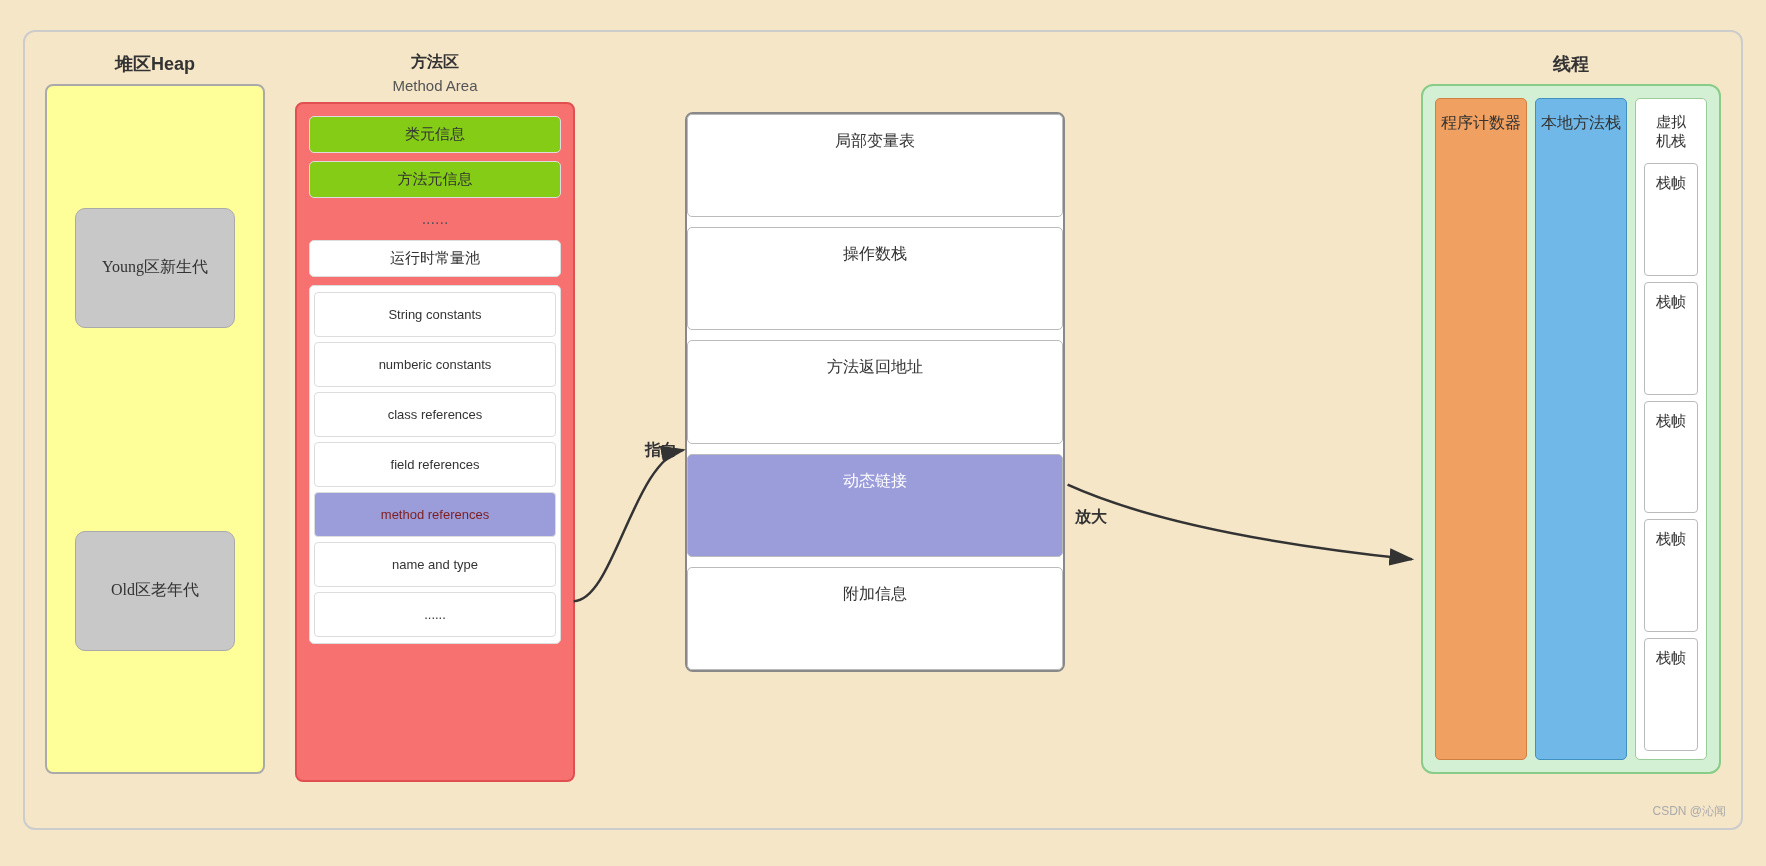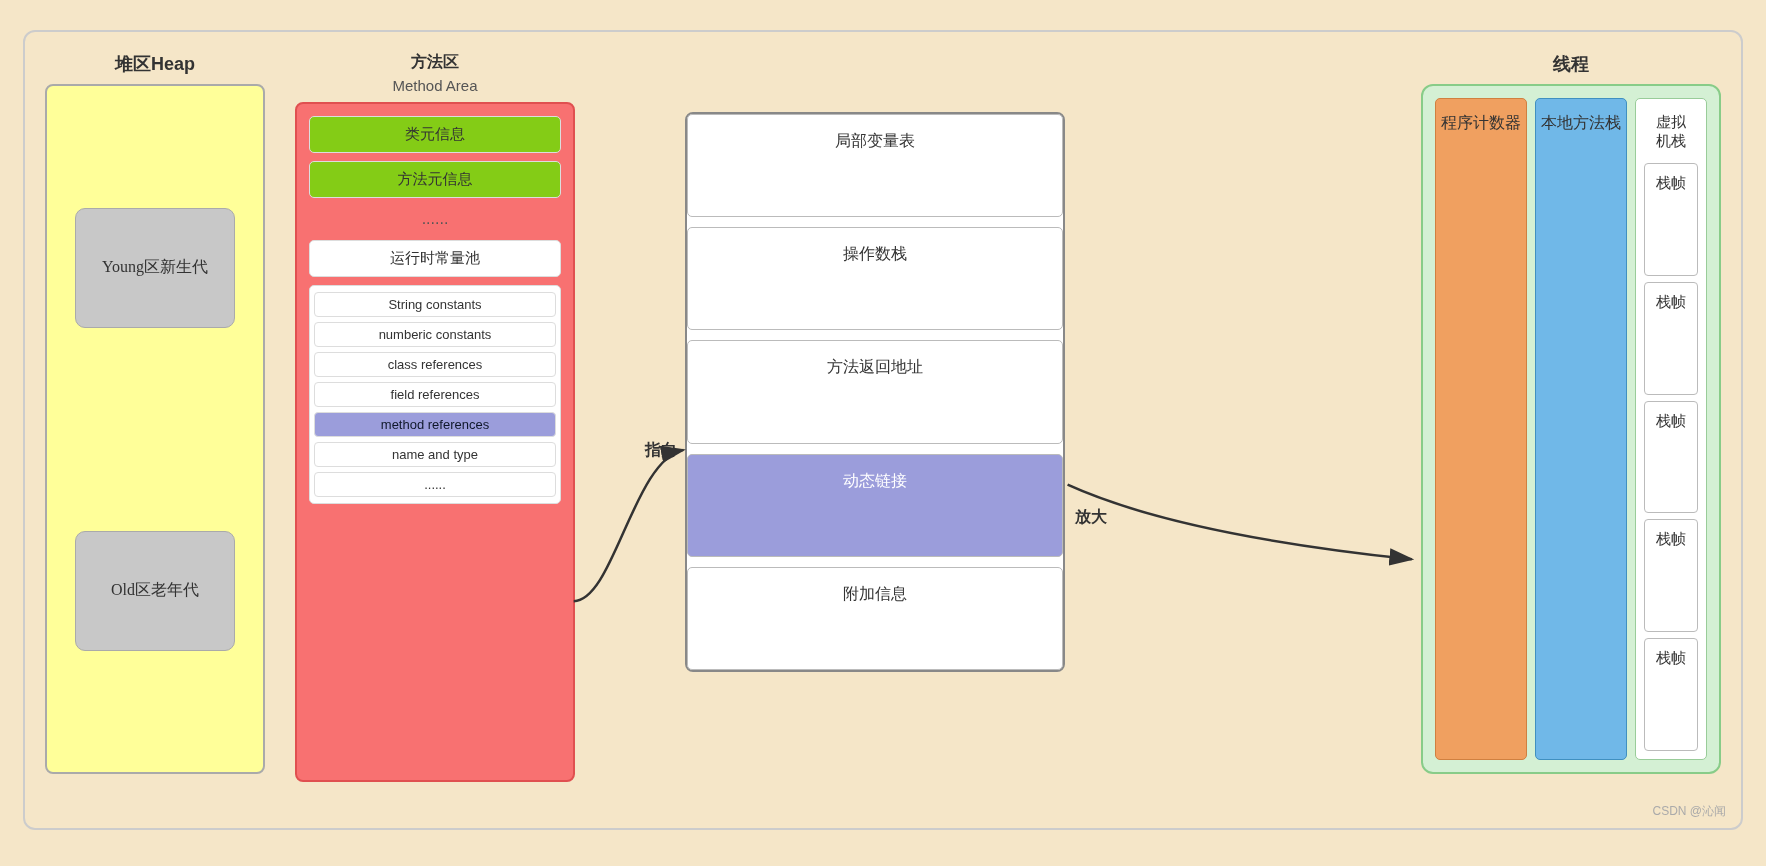--- a/index.html
+++ b/index.html
@@ -125,27 +125,27 @@
       padding: 6px 4px;
       display: flex;
       flex-direction: column;
       gap: 5px;
     }
     .pool-item {
       background: white;
       border: 1px solid #ddd;
       border-radius: 4px;
       text-align: center;
-      padding: 4px 3px;
+      padding: 14px 3px;
       font-size: 13px;
       color: #333;
     }
     .pool-item.highlighted {
       background: #9b9ddb;
-      color: #0f172a;
+      color: #7f1d1d;
     }
     
     .frame-section {
       position: absolute;
       left: 660px;
       top: 80px;
       width: 380px;
       height: 560px;
     }
     .frame-box {

